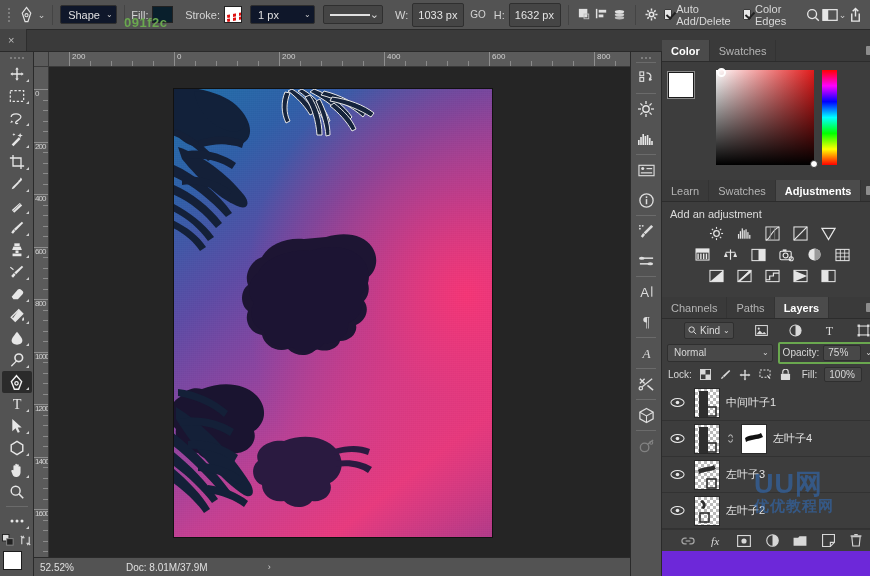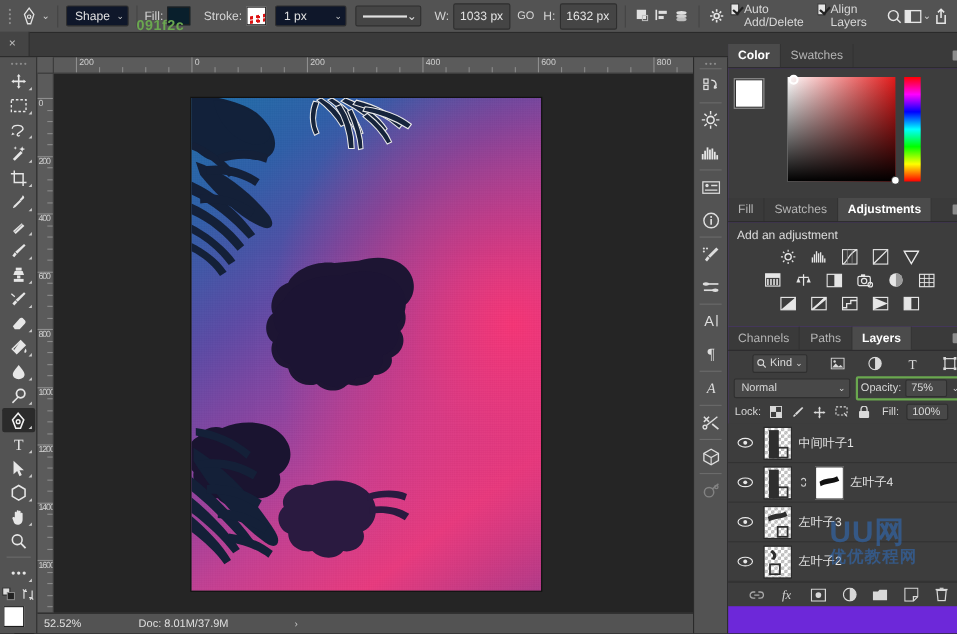--- a/index.html
+++ b/index.html
@@ -45,21 +45,21 @@
     align-items:center; padding:11px 5px;
   }
   .linebox{ width:62px; height:19px; background:#454545;border:1px solid #2f2f2f;border-radius:2px;
     display:flex;align-items:center;justify-content:space-between;padding:0 3px;}
   .linebox .ln{ width:40px;height:2px;background:#e0e0e0;margin-left:3px;}
   .hexlabel{
     position:absolute; left:124px; top:15px; color:#6aa84f; font-weight:bold;
     font-size:13px; letter-spacing:0.5px; font-family:"Liberation Sans",sans-serif;
   }
   .ob-ico{ width:26px;height:24px;display:flex;align-items:center;justify-content:center;}
-  .chk{ display:flex;gap:4px;margin-right:10px;}
+  .chk{ display:flex;align-items:center;gap:4px;margin-right:10px;}
   .chkbox{ width:11px;height:11px;background:#e6e6e6;border:1px solid #3a3a3a;border-radius:1px;
      position:relative;}
   .chkbox:after{content:"";position:absolute;left:3px;top:0px;width:4px;height:7px;
      border:solid #222;border-width:0 2px 2px 0;transform:rotate(42deg);}
 
   
   .tabbar{ position:absolute; left:0; top:30px; width:870px; height:22px;
     background:#3a3a3a; border-bottom:1px solid #2a2a2a; display:flex; align-items:flex-end;}
   .doc-tab{ height:22px; background:#444; display:flex; align-items:center;
     padding:0 12px 0 8px; gap:7px; font-size:11px; color:#e6e6e6; border-right:1px solid #2d2d2d;}
@@ -308,21 +308,21 @@
           </g>
         </svg>
     </div>
 
     <div class="chk" style="margin-left:4px;">
       <div class="chkbox"></div>
       <span>Auto Add/Delete</span>
     </div>
     <div class="chk">
       <div class="chkbox"></div>
-      <span>Align Layers</span>
+      <span>Color Edges</span>
     </div>
 
     <div style="flex:1"></div>
 
     <div class="ob-ico">
       <svg width="16" height="16" viewBox="0 0 18 18">
           <circle cx="8" cy="8" r="5" fill="none" stroke="#e6e6e6" stroke-width="1.5"></circle>
           <line x1="11.8" y1="11.8" x2="15.5" y2="15.5" stroke="#e6e6e6" stroke-width="1.5"></line>
         </svg>
     </div>
@@ -836,21 +836,21 @@
       </div>
       <div class="cp-field">
         <div class="dot"></div>
         <div class="dot2"></div>
       </div>
       <div class="cp-hue"></div>
     </div>
 
     <div class="tabrow">
       <div class="ptab">
-          <span>Fill</span>
+          <span>Learn</span>
         </div>
       <div class="ptab">
           <span>Swatches</span>
         </div>
       <div class="ptab active">
           <span>Adjustments</span>
         </div>
       <div class="pmenu"></div>
     </div>
     <div class="adjpanel">

